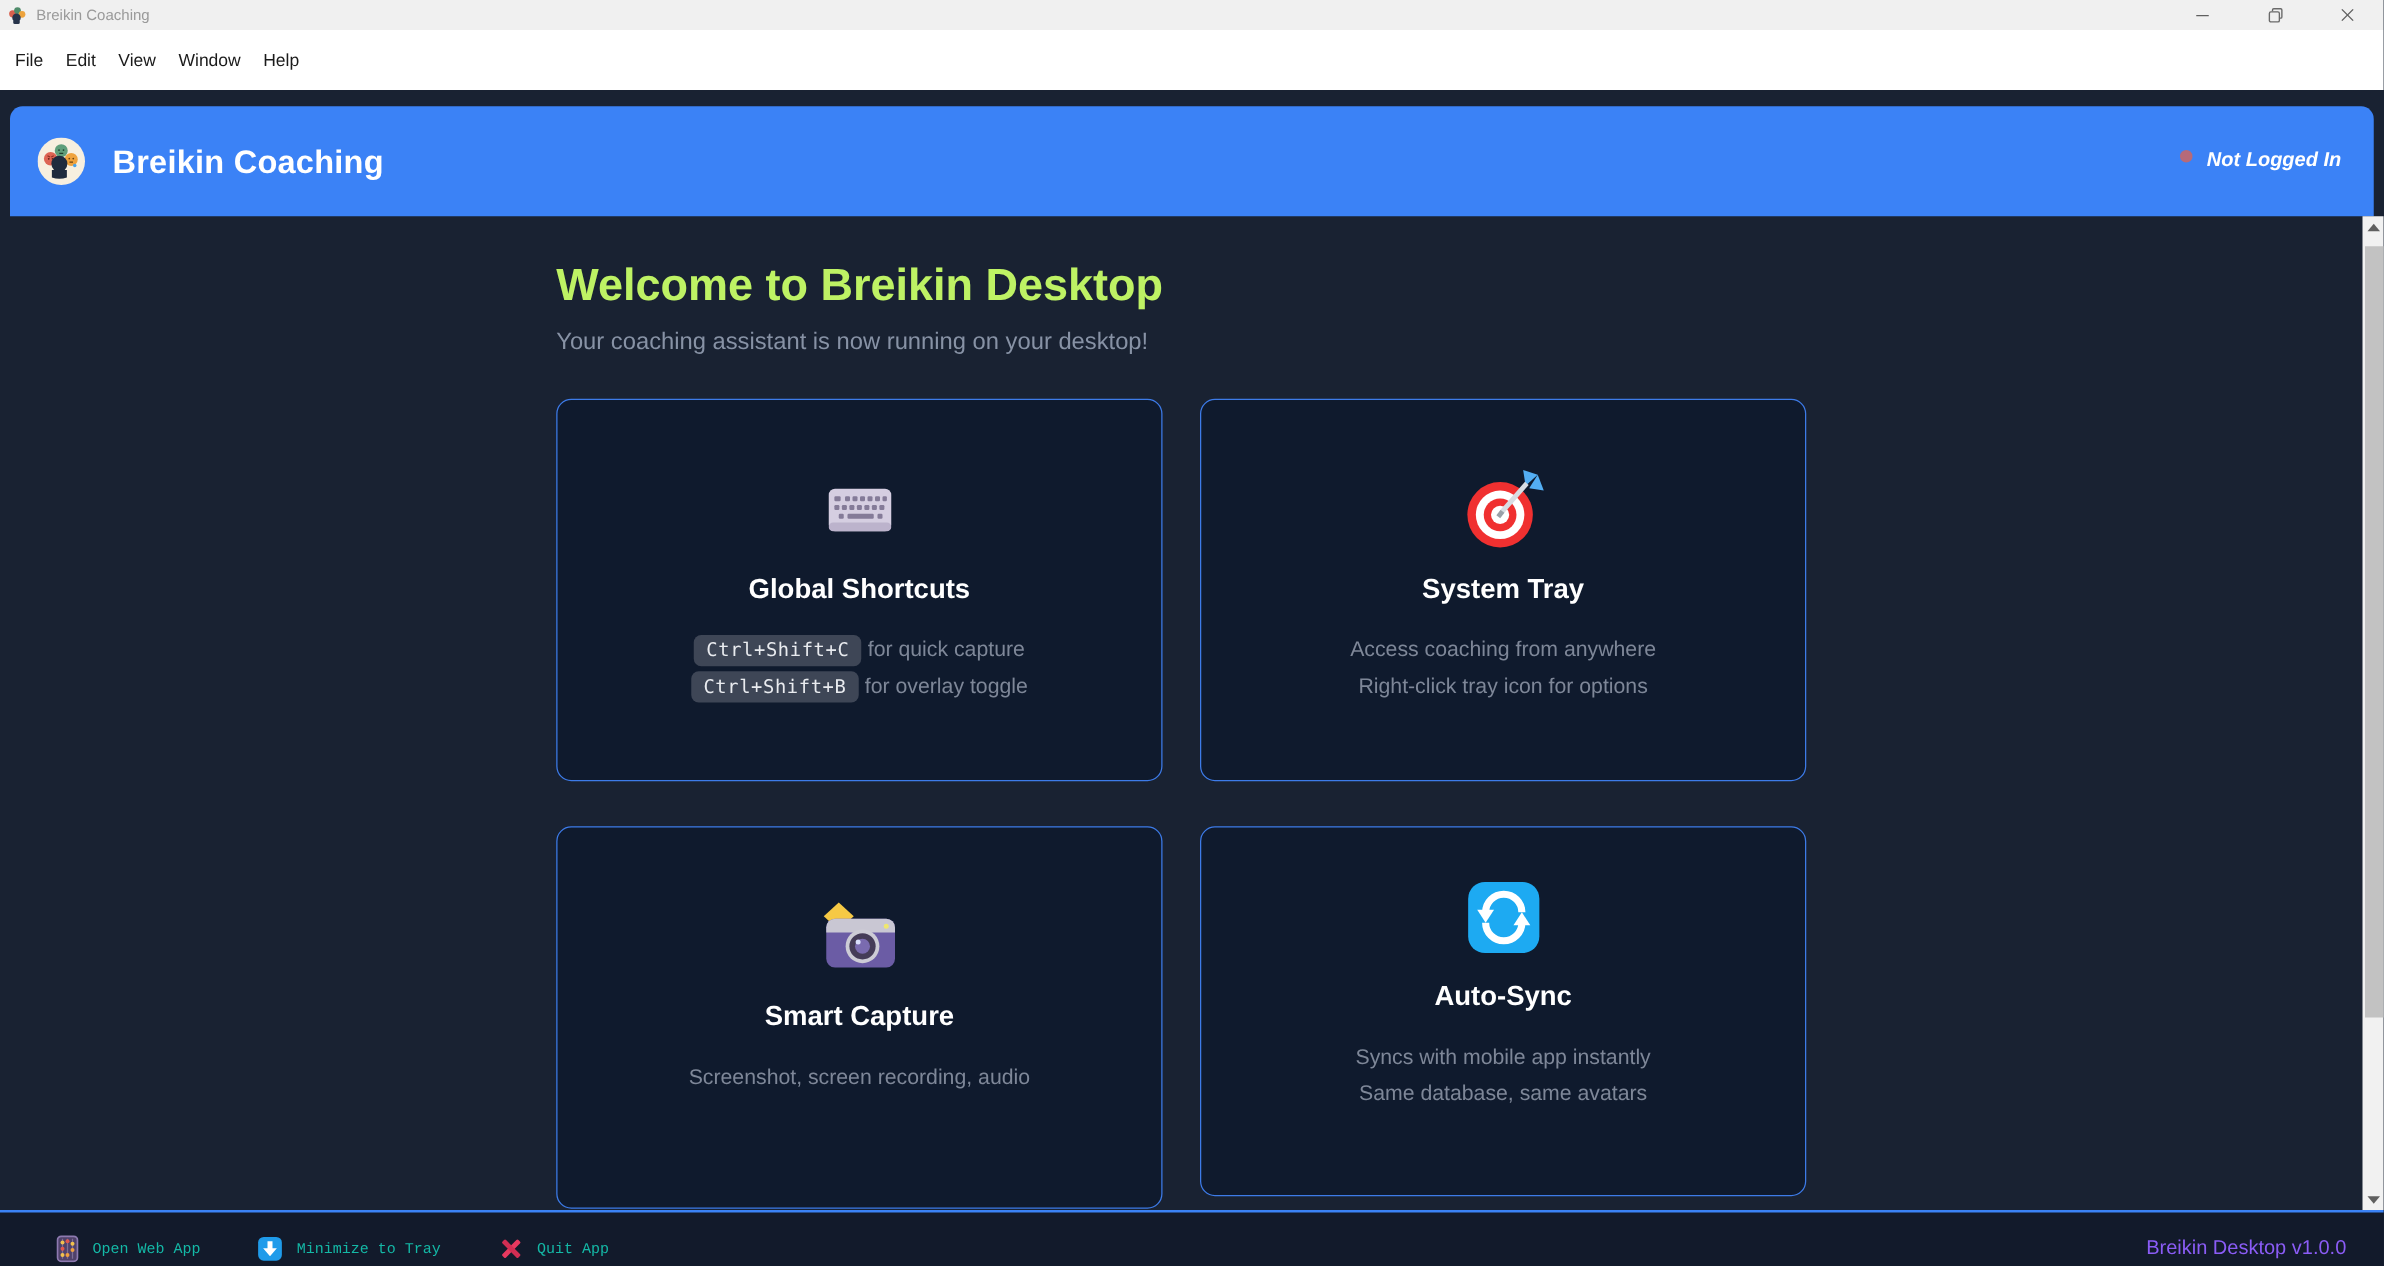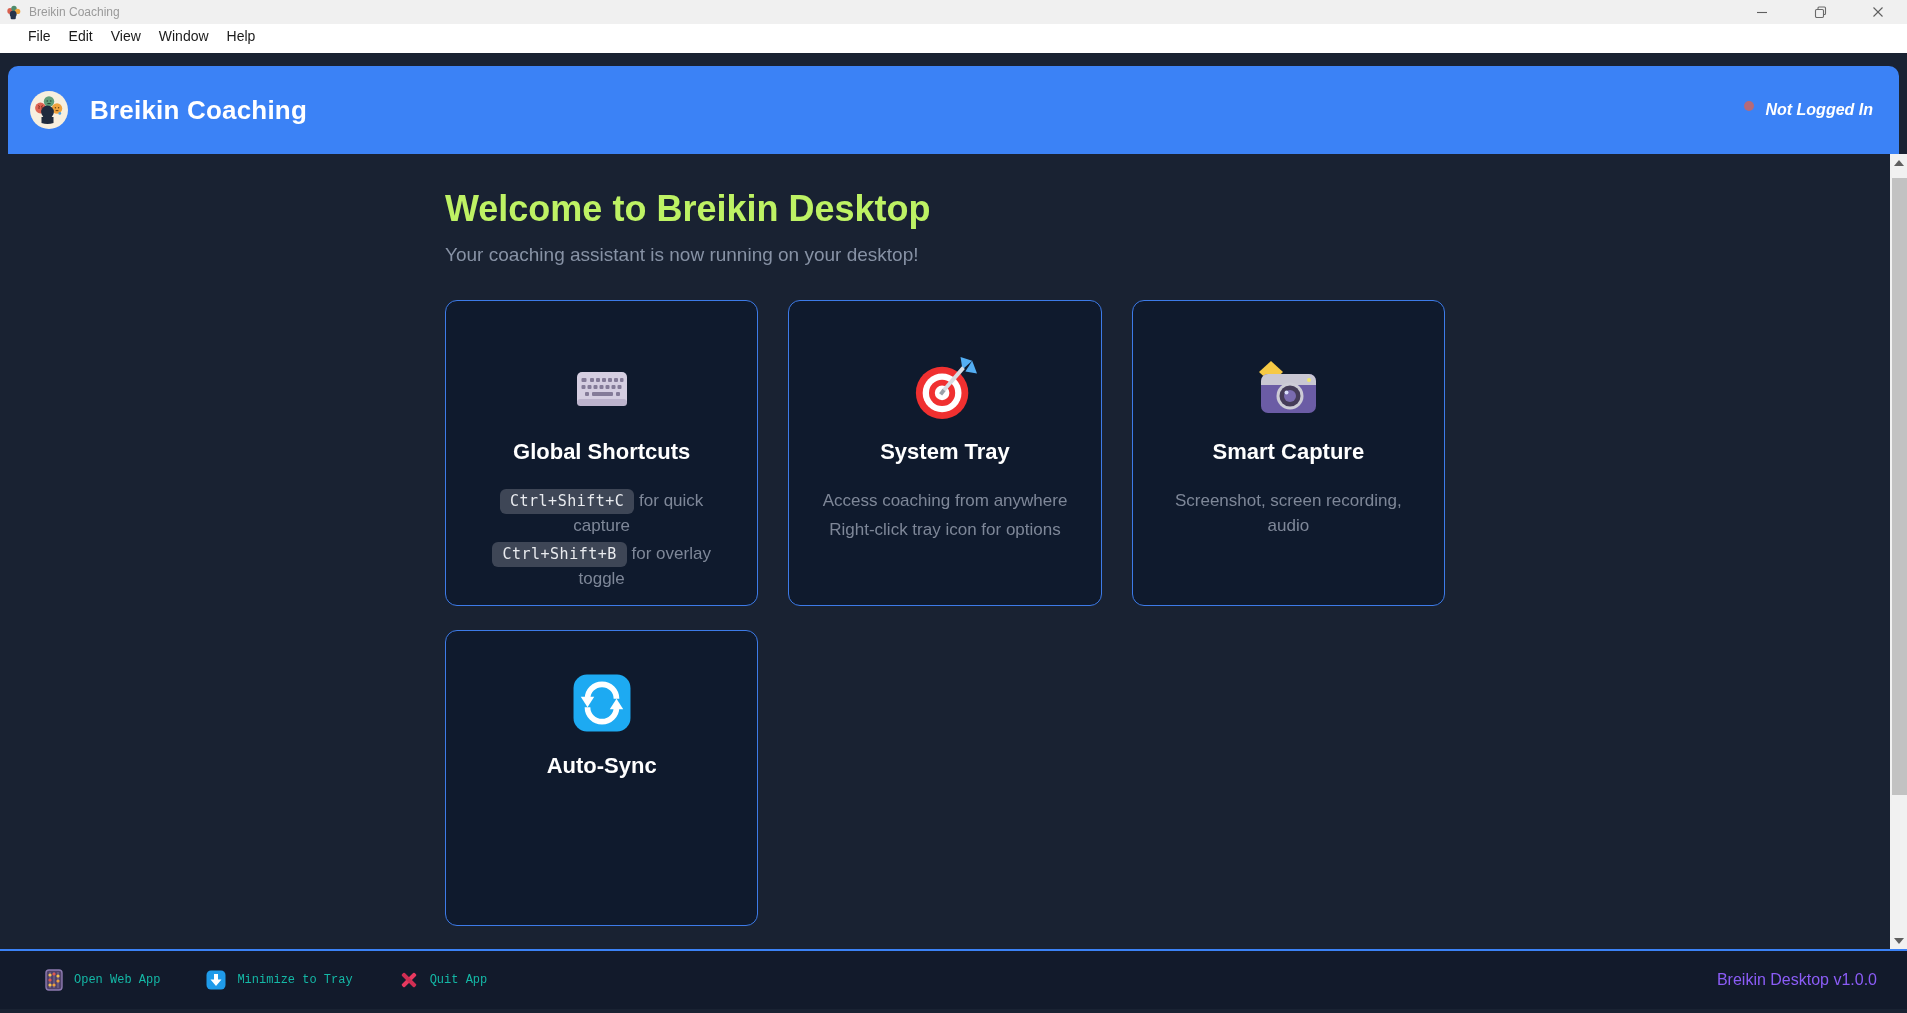--- a/index.html
+++ b/index.html
@@ -7,42 +7,42 @@
   body { font-family: "Liberation Sans", sans-serif; background: #192232; }
 
   
   .titlebar { height: 24px; background: #f0f0f0; display: flex; align-items: center; padding-left: 6px; }
   .titlebar .app-ico { width: 16px; height: 16px; margin-right: 7px; }
   .titlebar .t-title { font-size: 12px; color: #9a9a9a; }
   .win-controls { margin-left: auto; display: flex; height: 100%; }
   .win-btn { width: 58px; height: 100%; display: flex; align-items: center; justify-content: center; }
 
   
-  .menubar { height: 29px; background: #ffffff; display: flex; align-items: flex-end; padding-left: 19px; }
+  .menubar { height: 48px; background: #ffffff; display: flex; align-items: center; padding-left: 3px; }
   .menu-item { font-size: 14px; color: #1b1b1b; padding: 0 9px; line-height: 33px; }
 
   
   .shell { height: 956px; background: #192232; display: flex; flex-direction: column; }
 
   .app-header { margin: 13px 8px 0 8px; height: 88px; background: #3b82f6; border-radius: 10px 10px 0 0;
                 display: flex; align-items: center; padding: 0 26px 0 22px; }
   .logo { width: 38px; height: 38px; }
   .app-name { color: #ffffff; font-size: 26px; font-weight: 700; margin-left: 22px; letter-spacing: .2px; }
   .login-status { margin-left: auto; display: flex; align-items: flex-start; gap: 11px; font-style: italic; }
   .status-dot { width: 10px; height: 10px; border-radius: 50%; background: #b66a79; }
   .status-text { color: #ffffff; font-size: 16px; font-weight: 700; }
 
   
   .content-row { height: 795px; display: flex; }
   .scrollview { flex: 1; overflow: hidden; }
   .column { width: 1000px; margin-left: 445px; }
   .welcome-title { margin-top: 34px; font-size: 36px; font-weight: 700; color: #bef264; }
   .welcome-sub { margin-top: 14px; font-size: 19px; color: #8792a5; }
 
-  .cards { margin-top: 34px; display: grid; grid-template-columns: repeat(3, 1fr); gap: 24px 30px; align-items: start; }
+  .cards { margin-top: 34px; display: grid; grid-template-columns: repeat(2, 1fr); gap: 36px 30px; align-items: start; }
   .card { background: #0f1a2d; border: 1px solid #3d7be8; border-radius: 12px; height: 306px;
           padding: 52px 24px 20px; text-align: center; }
   .card.short { height: 296px; padding-top: 36px; }
   .card-icon { height: 72px; display: flex; align-items: center; justify-content: center; margin-bottom: 14px; }
   .card-title { font-size: 22px; font-weight: 700; color: #ffffff; margin-bottom: 15px; }
   .card-body { font-size: 17px; color: #7e8798; line-height: 1.45; margin-top: 24px; }
   .card-body p { margin: 4px 0; }
   kbd.chip { background: #3e4656; color: #e9ebef; font-family: "DejaVu Sans Mono", monospace;
              font-size: 15px; padding: 3px 10px 4px; border-radius: 6px; letter-spacing: .5px; }
   .shortcut-line { margin: 9px 0; }
@@ -216,20 +216,24 @@
             <div class="card-icon">
               <svg width="58" height="58" viewBox="0 0 56 56">
                 <rect x="0.5" y="0.5" width="55" height="55" rx="13" fill="#1daaf2"></rect>
                 <path d="M42 24 A14 14 0 0 0 14 24" fill="none" stroke="#ffffff" stroke-width="5.5"></path>
                 <polygon points="7.5,22 20.5,22 14,32" fill="#ffffff"></polygon>
                 <path d="M14 32 A14 14 0 0 0 42 32" fill="none" stroke="#ffffff" stroke-width="5.5"></path>
                 <polygon points="35.5,34 48.5,34 42,24" fill="#ffffff"></polygon>
               </svg>
             </div>
             <div class="card-title">Auto-Sync</div>
+            <div class="card-body">
+              <p>Syncs with mobile app instantly</p>
+              <p>Same database, same avatars</p>
+            </div>
           </div>
         </div>
 
         <div class="amber-box"></div>
       </div>
     </div>
 
     <div class="scrollbar">
       <div class="sb-arrow">
           <div class="tri-up"></div>

